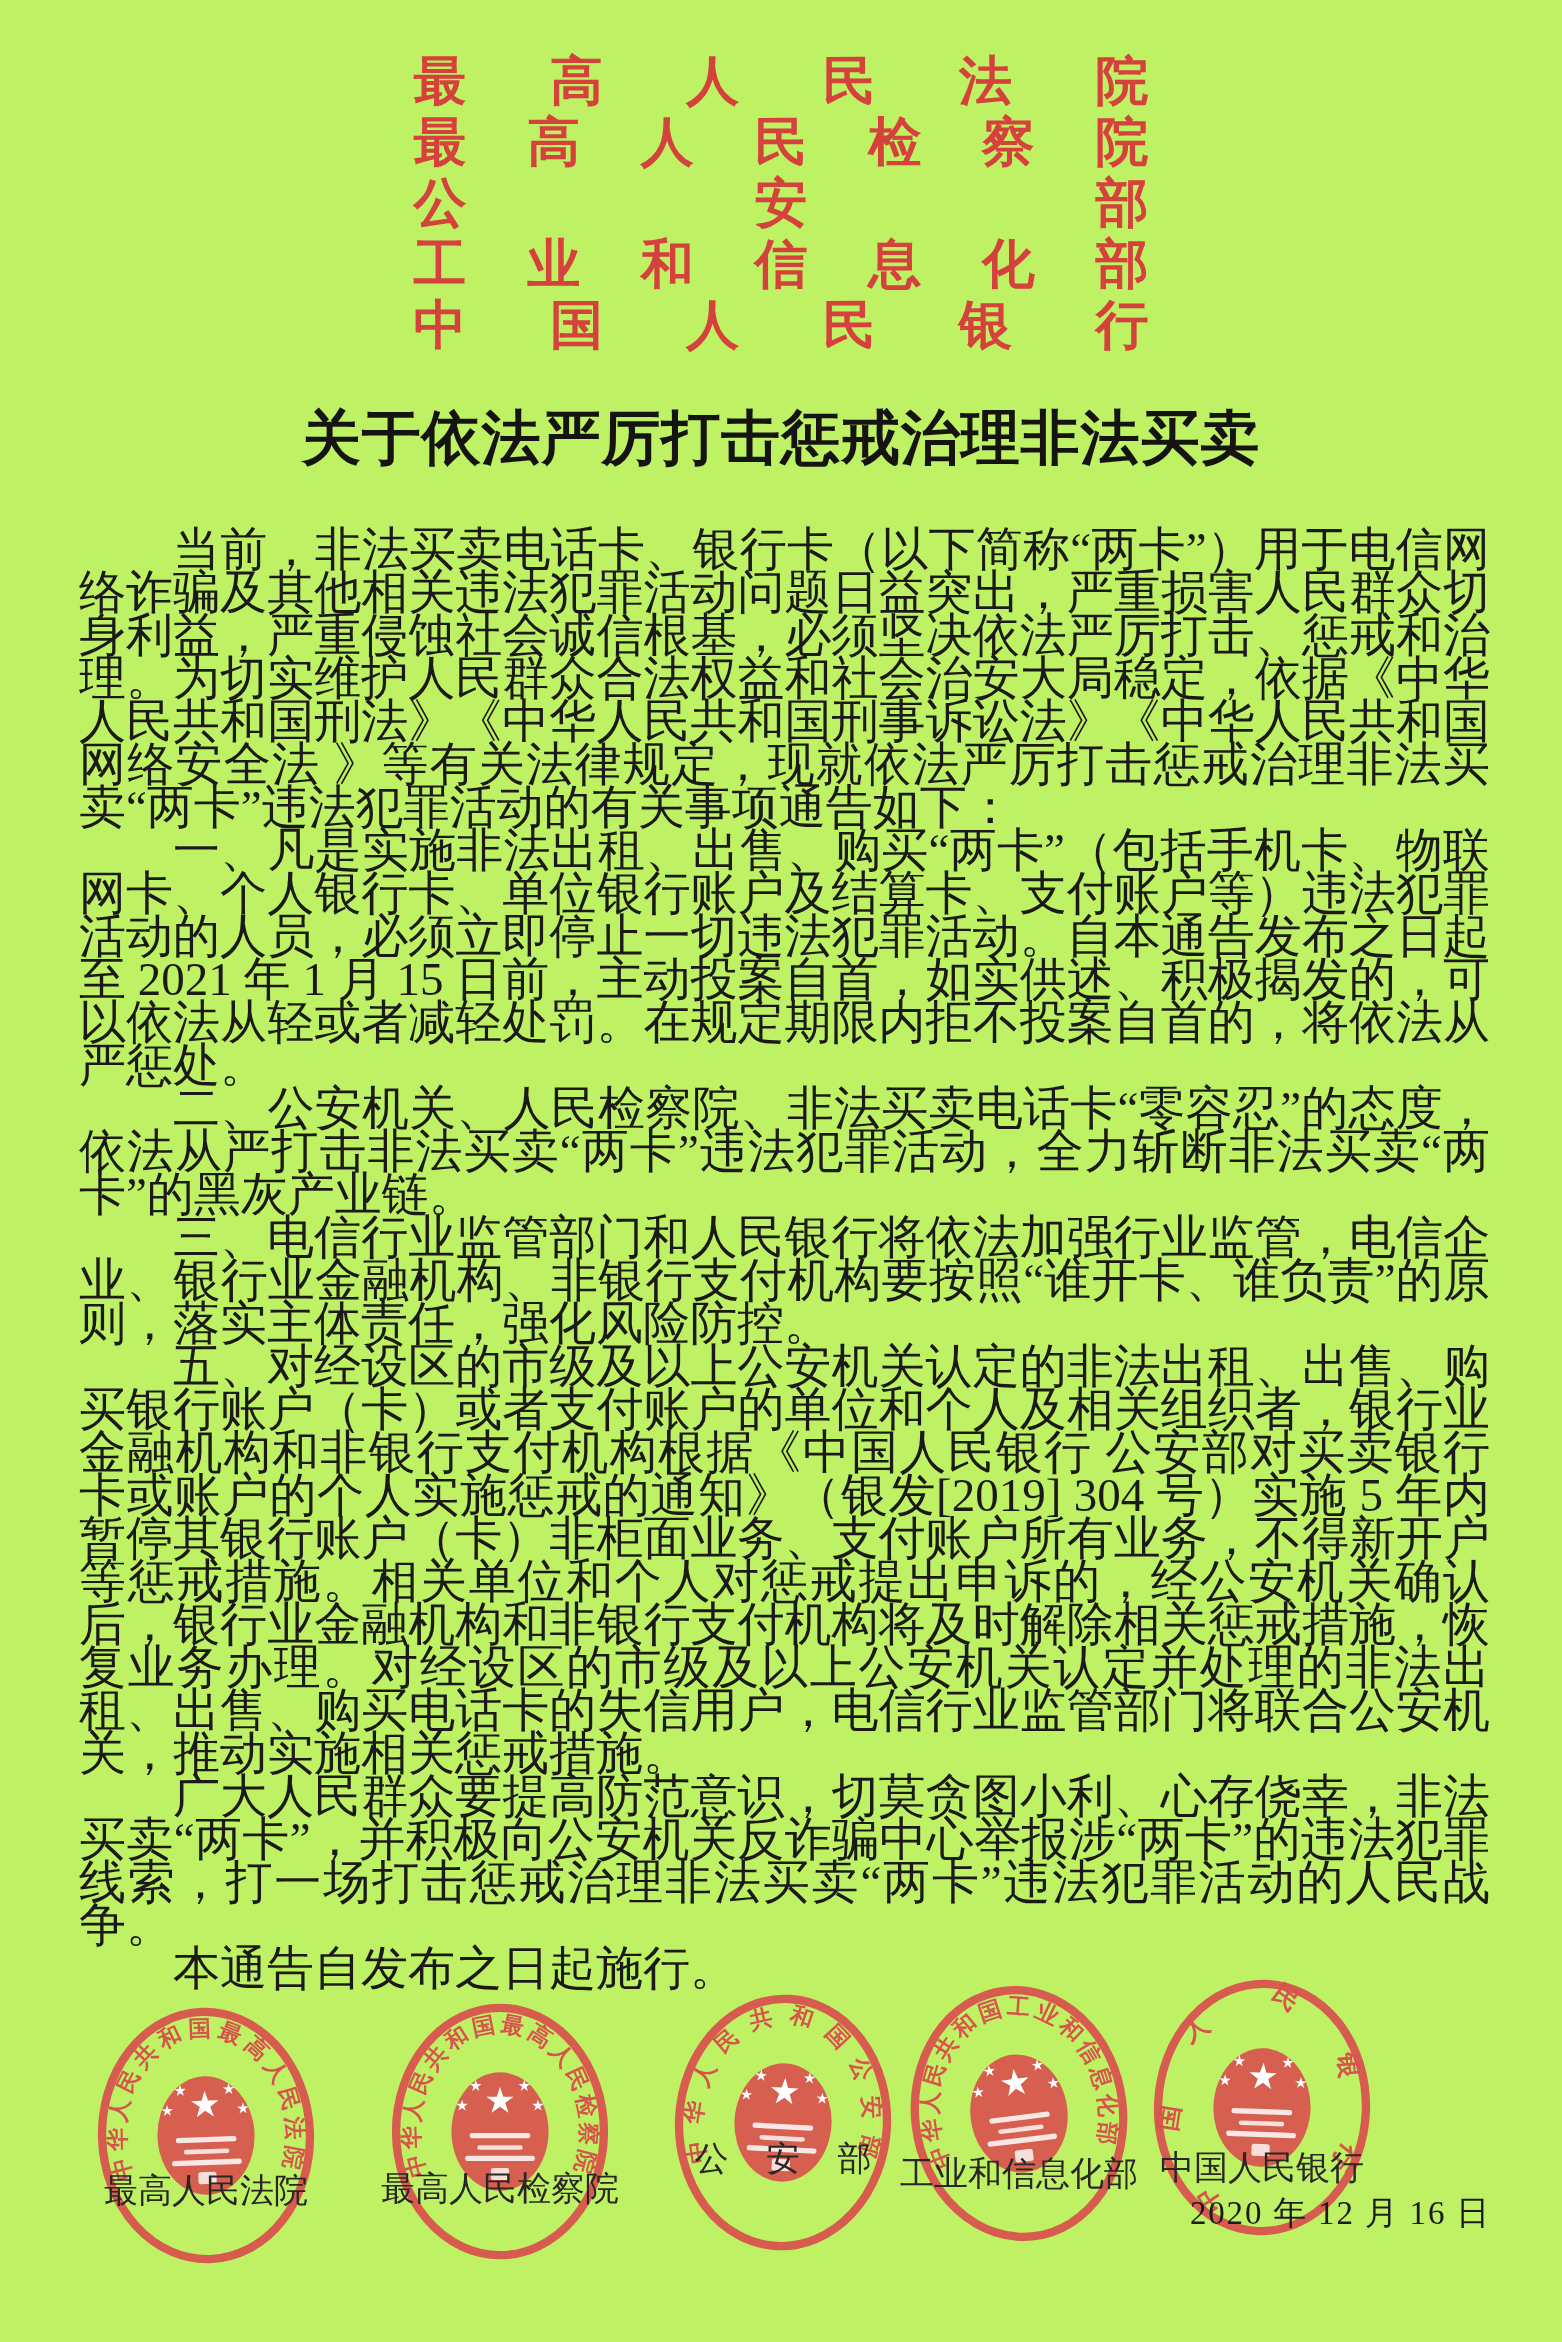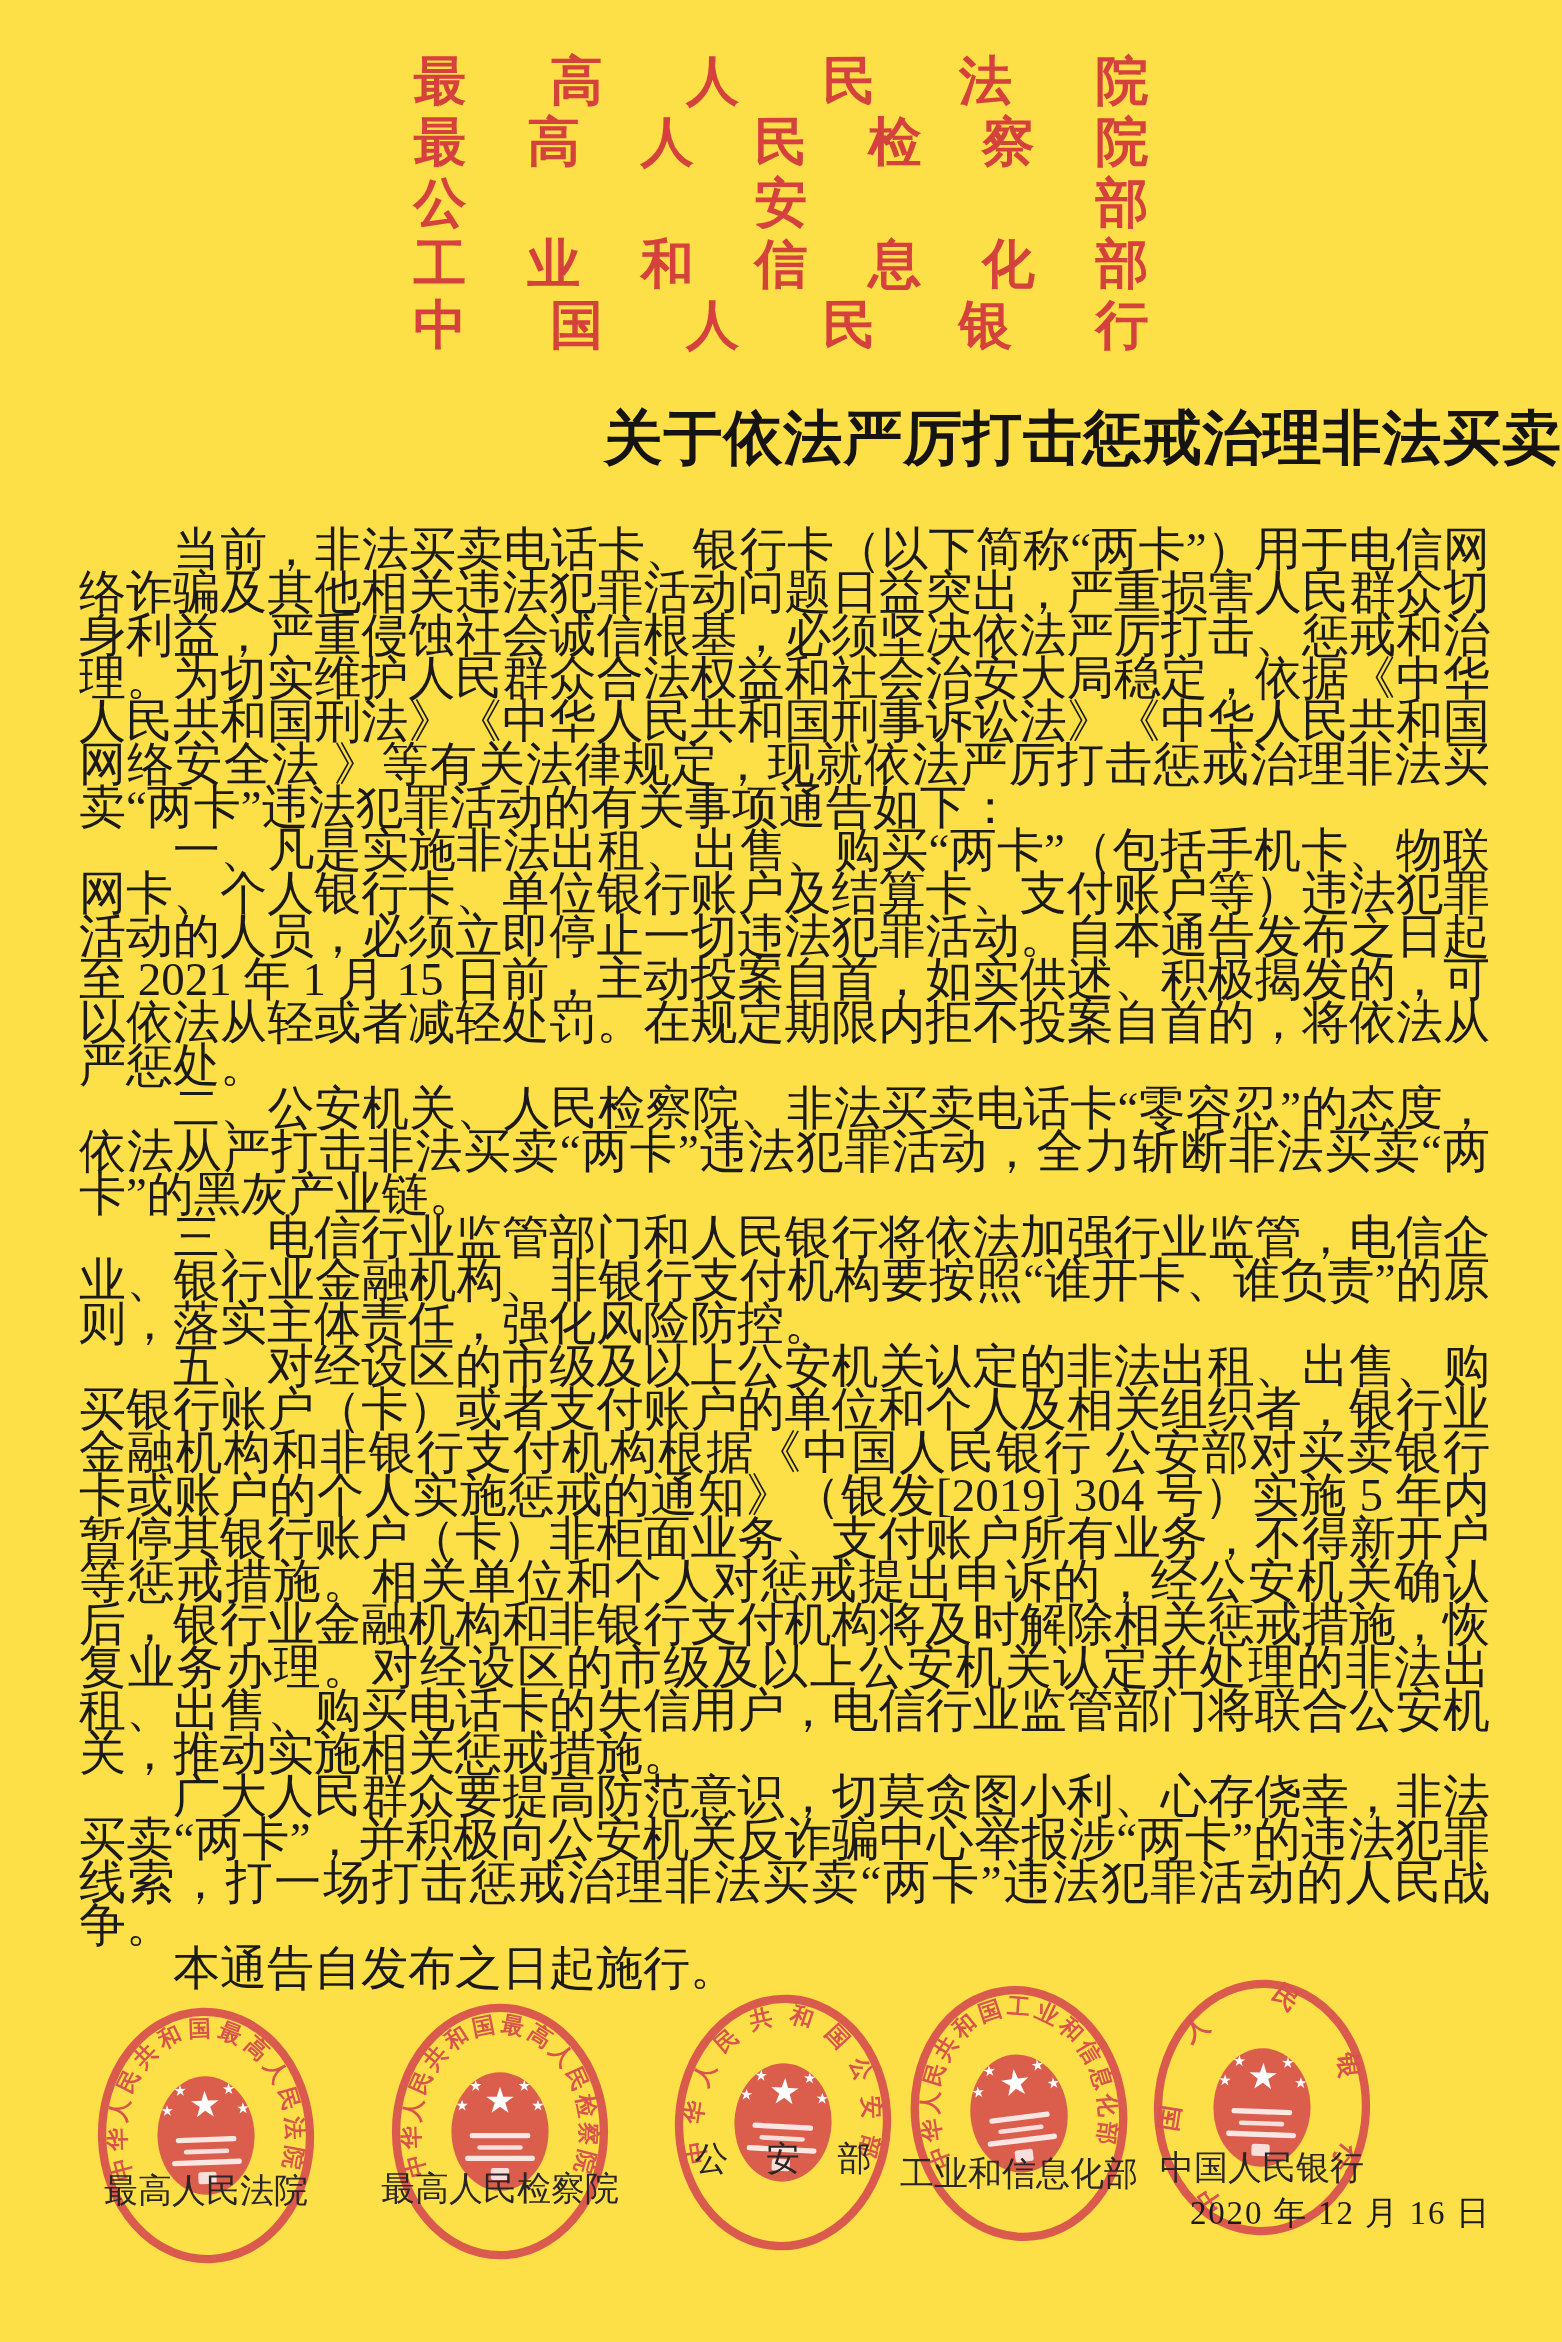--- a/index.html
+++ b/index.html
@@ -1,20 +1,20 @@
 <!DOCTYPE html>
 <html style="font-size:14.7px"><head>
 <meta charset="utf-8">
 <style>
   html,body{margin:0;padding:0;background:#e8e8e6;}
   .page{
     position:relative;
     width:1562px;height:2343px;
     margin:0 auto;
-    background:#fde047;
+    background:#bef264;
     font-family:"Liberation Serif","DejaVu Serif",serif;
     overflow:hidden;
   }
   
   .agency-header{
     width:735px;
     margin:0 auto;
     padding-top:51px;
   }
   .agency-line{
@@ -29,21 +29,21 @@
   
   .doc-title{
     margin:46px 0 0 0;
     text-align:center;
     font-size:59px;
     line-height:73px;
     font-weight:700;
     color:#161413;
     letter-spacing:0.9px;
   }
-  .doc-title span{display:block;text-align:right;}
+  .doc-title span{display:block;}
   
   .body-text{
     margin:53px 72px 0 79px;
     font-size:47px;
     line-height:43px;
     text-align:justify;
     color:#1c1a19;
   }
   .body-text p{margin:0;text-indent:2em;}
   

